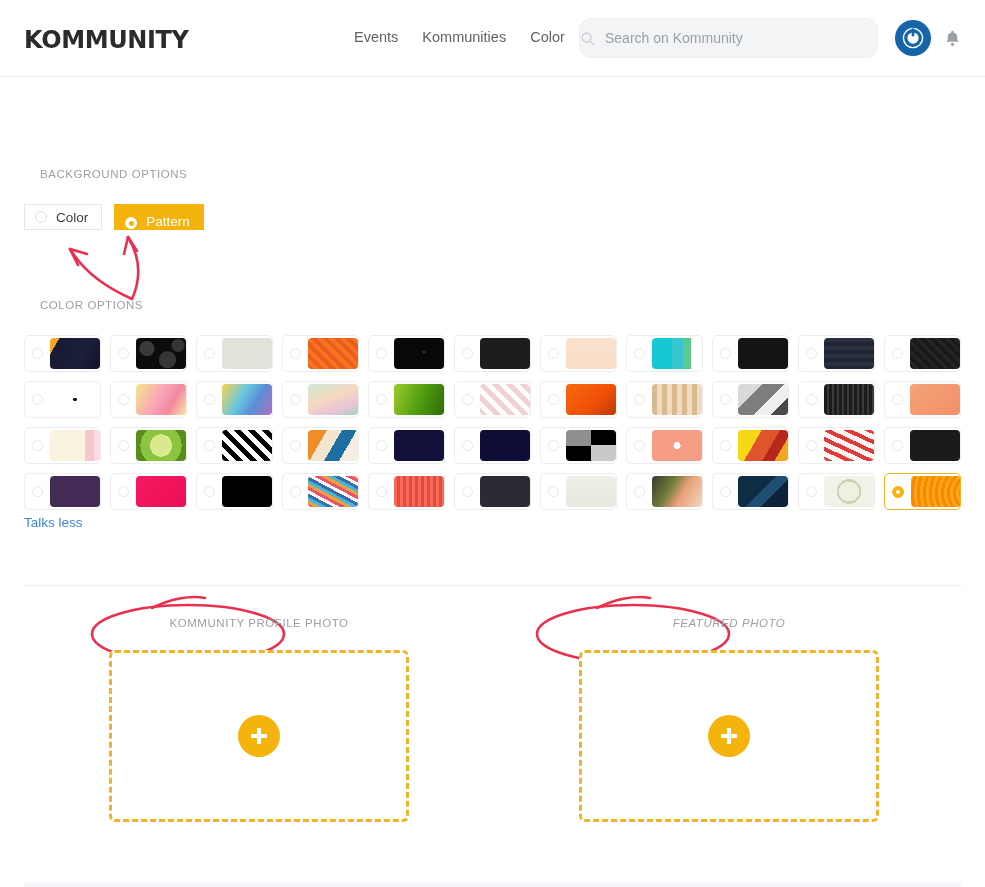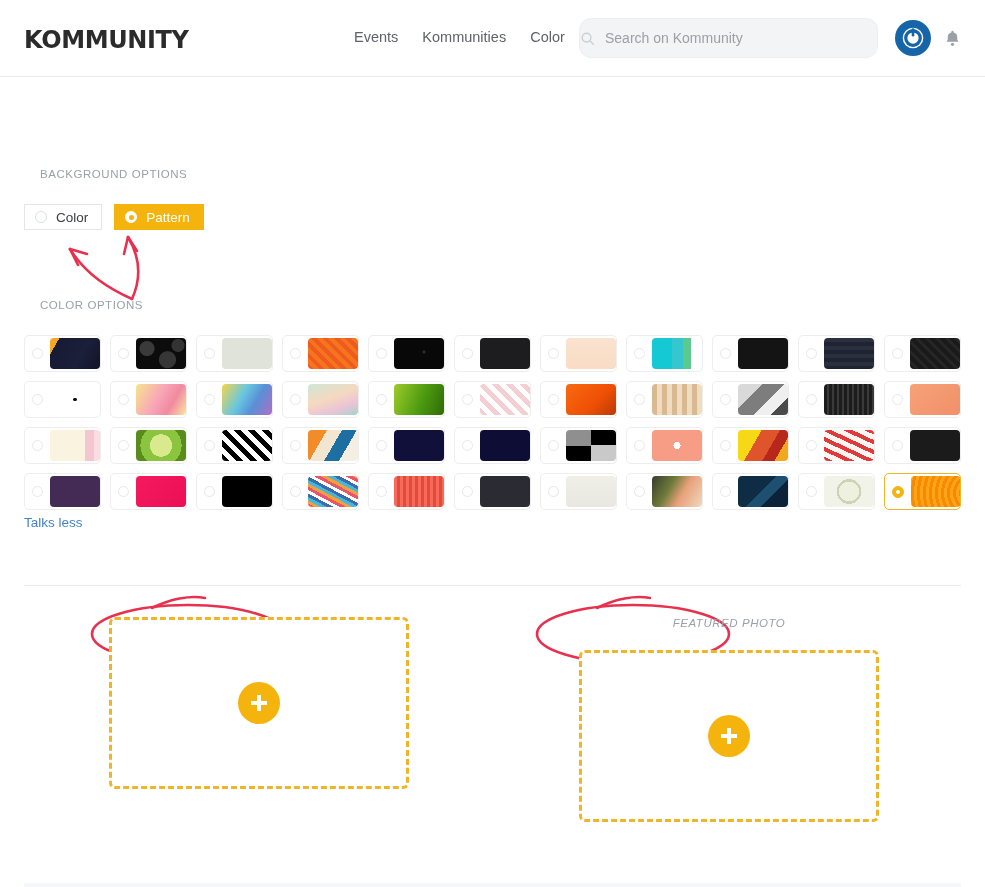--- a/index.html
+++ b/index.html
@@ -71,21 +71,21 @@
 
   
   .toggle-row { position: absolute; left: 24px; top: 127px; display: flex; gap: 12px; }
   .toggle {
     display: flex; align-items: center; gap: 9px;
     height: 26px; padding: 0 13px 0 10px;
     border-radius: 0; font-size: 13.5px;
     cursor: pointer; user-select: none;
   }
   .toggle.off { background: #fff; border: 1px solid #e3e5e8; color: #3c4043; }
-  .toggle.on  { background: #f5b40d; border: 1px solid #f5b40d; color: #ffffff; }
+  .toggle.on  { background: #f5b40d; border: 1px solid #f5b40d; color: #ffffff; align-items: flex-end; }
   .radio-dot {
     width: 12px; height: 12px; border-radius: 50%;
     border: 1px solid #dcdfe3; background: #fff; flex: 0 0 auto;
     position: relative;
   }
   .toggle.on .radio-dot { border-color: #fff; }
   .toggle.on .radio-dot::after {
     content: ""; position: absolute; inset: 2.5px;
     border-radius: 50%; background: #f5b40d;
   }
@@ -430,20 +430,21 @@
         <span class="sw-radio"></span>
         <span class="thumb" style="background: repeating-radial-gradient(circle at 120% 55%, rgb(255, 163, 26) 0px, rgb(255, 163, 26) 3px, rgb(248, 138, 0) 3px, rgb(248, 138, 0) 6px) 0% 0% / cover;"></span>
       </div>
     </div>
 
   <a id="show-less" href="#">Talks less</a>
 
   <div class="divider"></div>
 
   <div class="photo-col" id="profile-col">
+    <div class="photo-label">KOMMUNITY PROFILE PHOTO</div>
     <div class="dropzone">
       <div class="plus-btn">
         <svg width="24" height="24" viewBox="0 0 24 24">
           <path d="M10 4h4v6h6v4h-6v6h-4v-6H4v-4h6z" fill="#ffffff"></path>
         </svg>
       </div>
     </div>
   </div>
 
   <div class="photo-col" id="featured-col">

